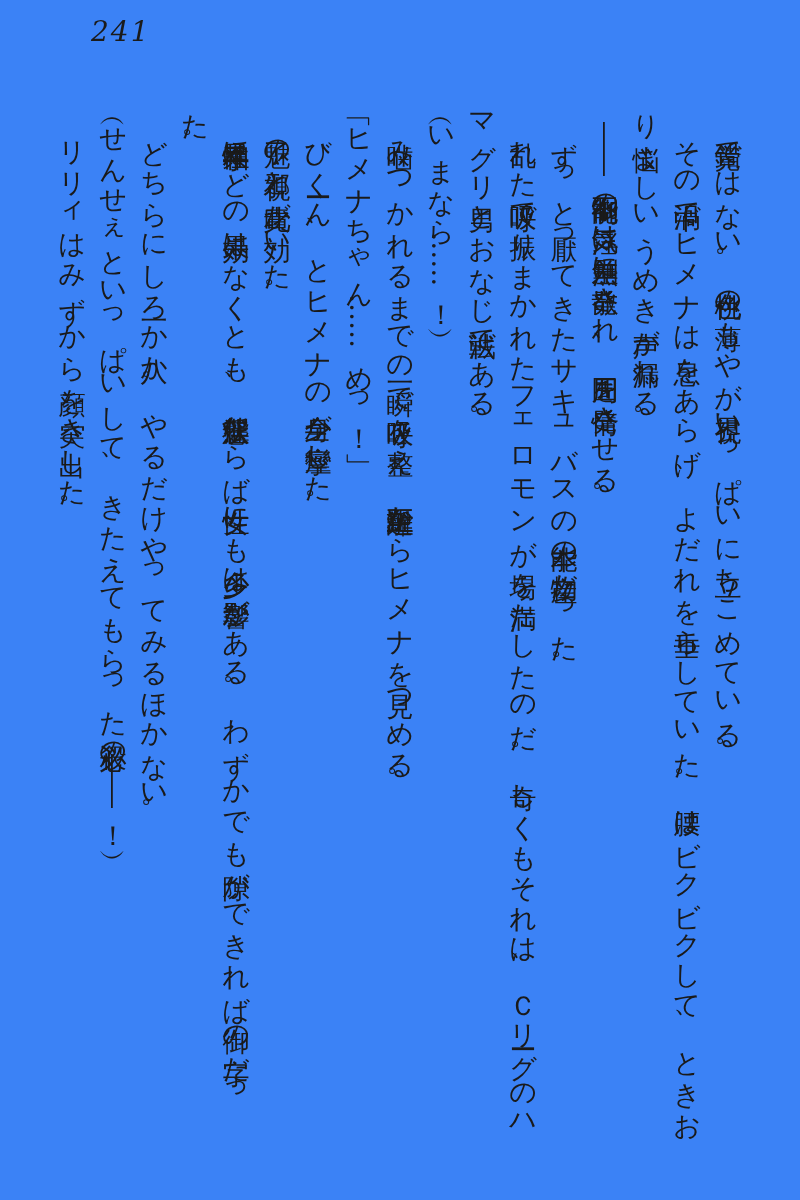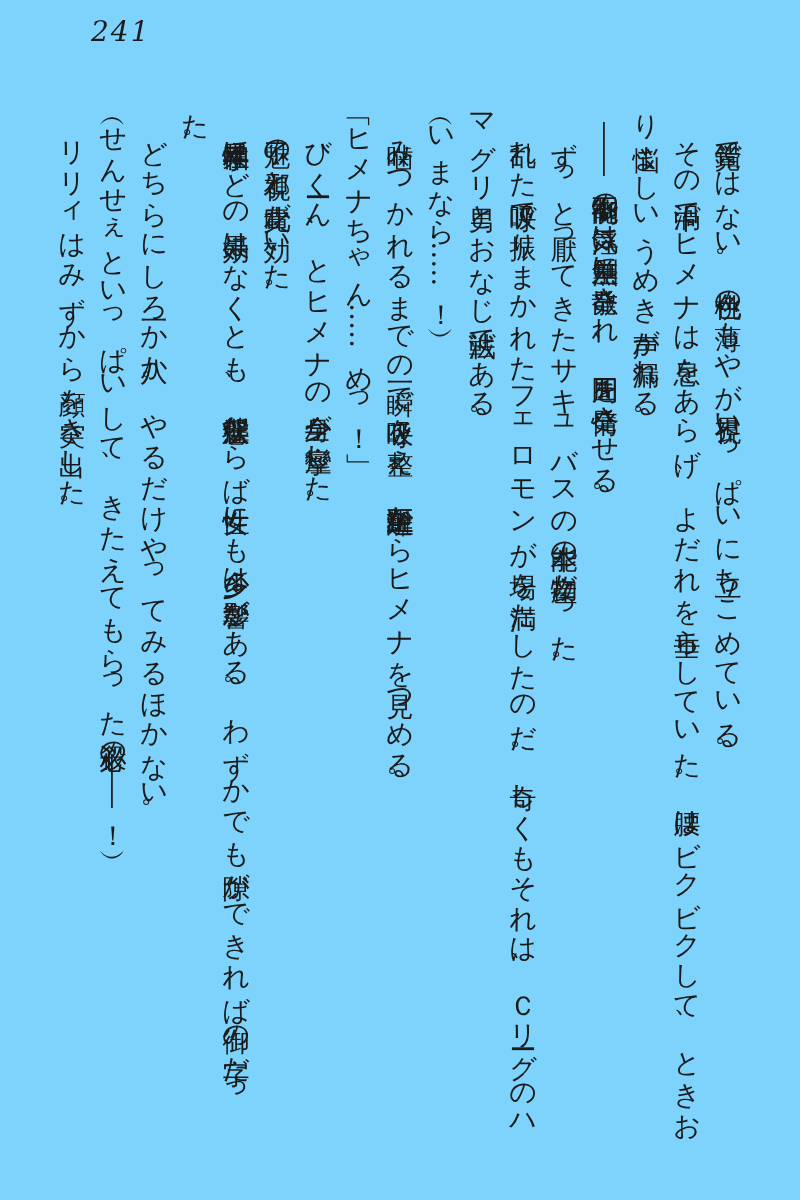--- a/index.html
+++ b/index.html
@@ -4,21 +4,21 @@
 <style>
   html, body {
     margin: 0;
     padding: 0;
     background: #e8e8e6;
   }
   .page {
     position: relative;
     width: 800px;
     height: 1200px;
-    background: #7dd3fc;
+    background: #3b82f6;
     overflow: hidden;
     font-family: "DejaVu Serif", serif;
   }
   .page-number {
     position: absolute;
     left: 91px;
     top: 18px;
     font-size: 28px;
     font-style: italic;
     color: #1b1b1b;

